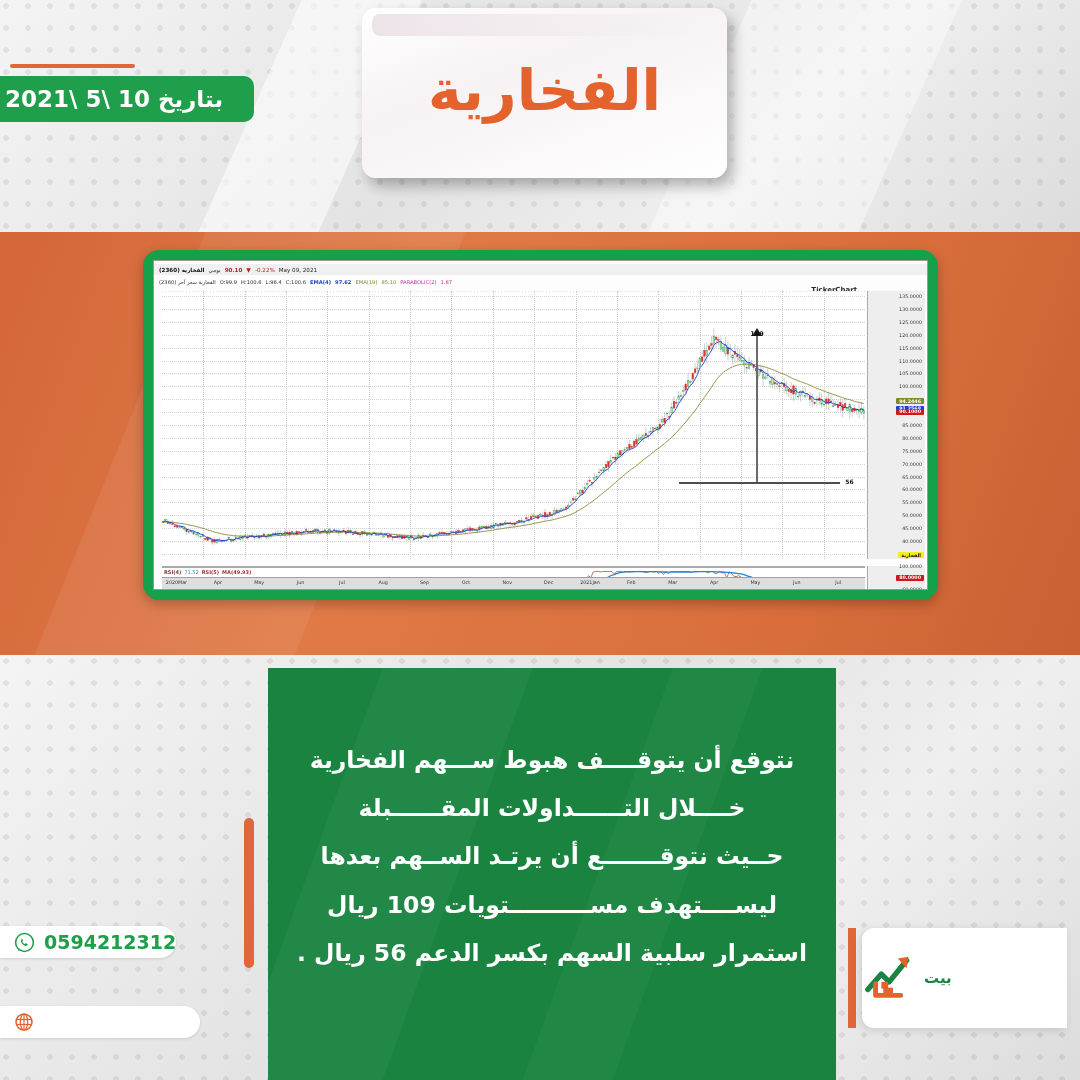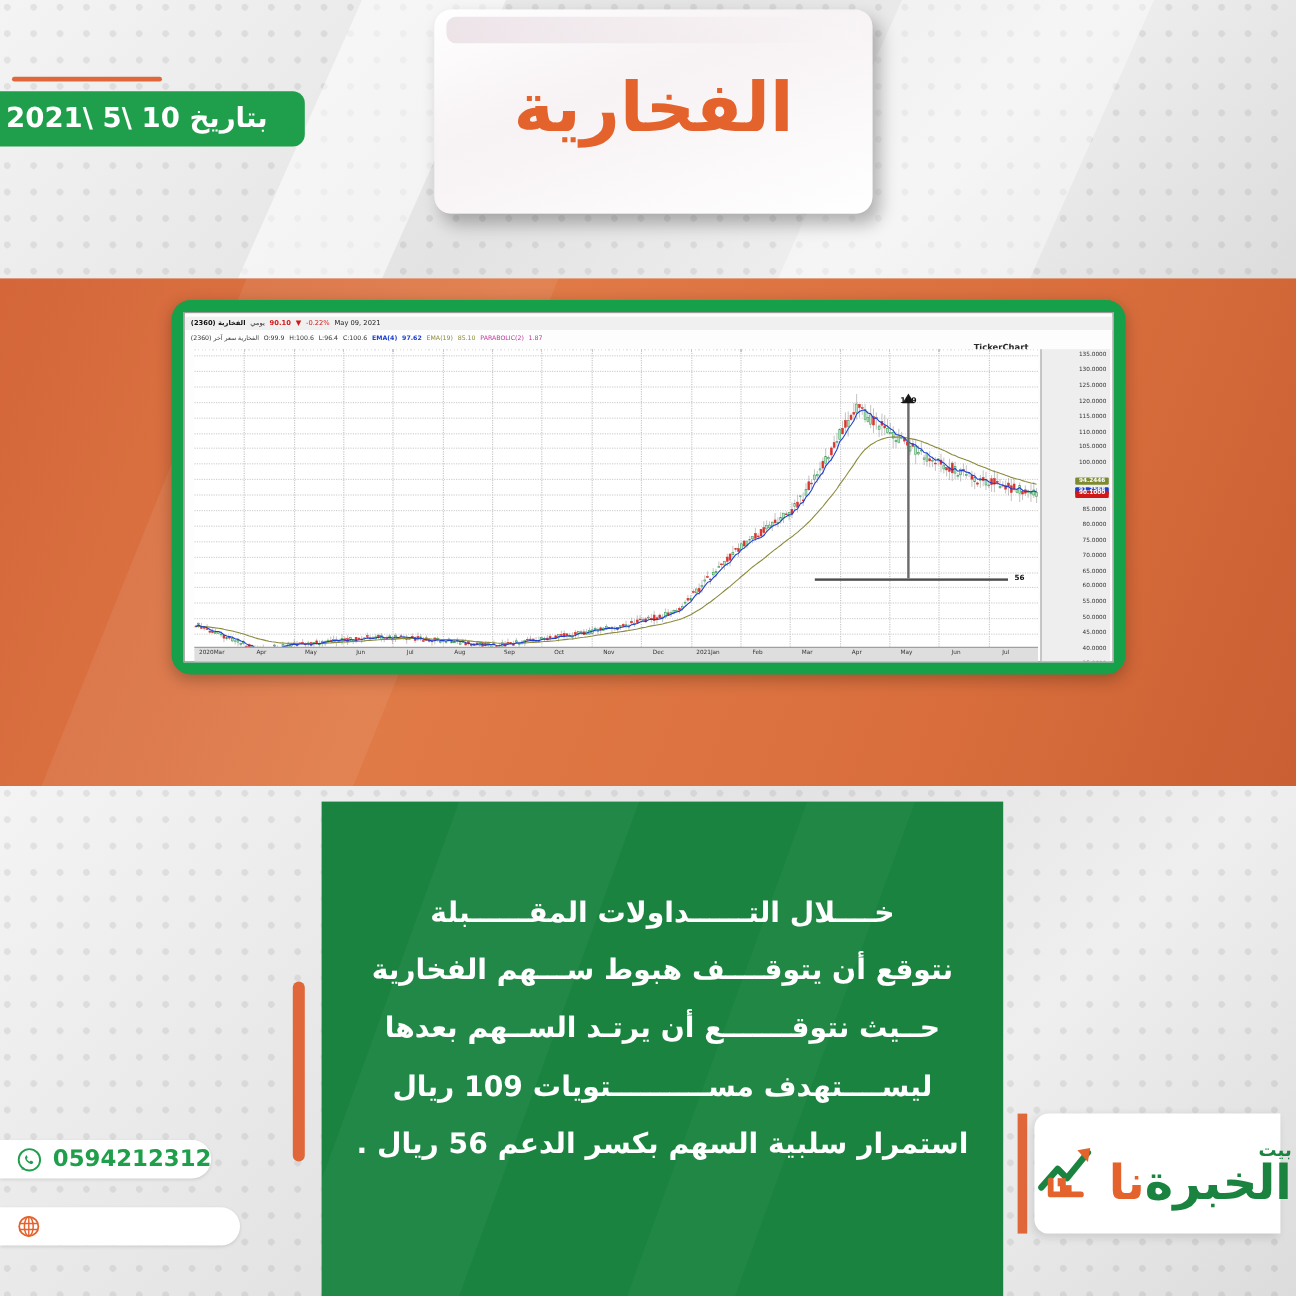--- a/index.html
+++ b/index.html
@@ -69,21 +69,21 @@
   #date-badge {
     position: absolute; left: -14px; top: 76px; width: 268px; height: 46px;
     background: #1f9e4b; border-radius: 0 10px 10px 0;
     color: #fff; font-size: 23px; font-weight: bold;
     direction: rtl; display: flex; align-items: center; justify-content: center;
     padding-right: 12px;
   }
 
   
   #chart-frame {
-    position: absolute; left: 143px; top: 250px; width: 795px; height: 312px;
+    position: absolute; left: 143px; top: 250px; width: 795px; height: 350px;
     background: #17a04a; border-radius: 16px; padding: 10px;
     box-shadow: 0 4px 12px rgba(0,0,0,0.25);
   }
   #chart-inner {
     position: relative; width: 100%; height: 100%;
     background: #fdfdfd; border: 1px solid #9a9a9a; overflow: hidden;
   }
 
   
   .ct-row {
@@ -204,21 +204,21 @@
   }
 
   
   .pill {
     position: absolute; height: 32px; background: #ffffff;
     border-radius: 0 16px 16px 0; display: flex; align-items: center;
     gap: 9px; padding: 0 20px 0 14px;
     box-shadow: 0 1px 3px rgba(0,0,0,0.13);
     font-size: 19px; font-weight: bold;
   }
-  #pill-phone { left: 0; top: 950px; width: 176px; color: #1f9e4b; }
+  #pill-phone { left: 0; top: 926px; width: 176px; color: #1f9e4b; }
   #pill-site  { left: 0; top: 1006px; width: 200px; color: #e4622c; font-size: 16.5px; }
   .pill-ico { flex: 0 0 auto; display: flex; align-items: center; }
 
   
   #logo-card {
     position: absolute; left: 862px; top: 928px; width: 205px; height: 100px;
     background: #ffffff; border-radius: 12px 0 0 12px;
     display: flex; align-items: center; 
     box-shadow: -2px 2px 8px rgba(0,0,0,0.12);
   }
@@ -1004,22 +1004,22 @@
         <div class="date-tick" style="left: 676.121px;">Jul</div>
       </div>
   </div>
 </div>
 
 <div id="accent-bar"></div>
 <div id="text-panel">
   <div class="tp-sheen"></div>
   <div class="tp-sheen2"></div>
   <div id="body-lines">
+      <div class="bl">نتوقع أن يتوقــــف هبوط ســـهم الفخارية</div>
       <div class="bl">خــــلال التــــــداولات المقــــــبلة</div>
-      <div class="bl">نتوقع أن يتوقــــف هبوط ســـهم الفخارية</div>
       <div class="bl">حــيث نتوقـــــــع أن يرتـد الســهم بعدها</div>
       <div class="bl">ليســــتهدف مســــــــــتويات 109 ريال</div>
       <div class="bl">استمرار سلبية السهم بكسر الدعم 56 ريال .</div>
     </div>
 </div>
 
 <div class="pill" id="pill-phone">
   <span class="pill-ico">
     <svg width="21" height="21" viewBox="0 0 24 24">
       <circle cx="12" cy="12" r="10.2" fill="none" stroke="#1f9e4b" stroke-width="1.8"></circle>
@@ -1048,17 +1048,14 @@
     <svg width="62" height="62" viewBox="0 0 64 64">
       <path d="M6 46 L20 30 L28 38 L46 16" fill="none" stroke="#19833f" stroke-width="5.5" stroke-linecap="round" stroke-linejoin="round"></path>
       <path d="M37 14 L48 12 L46 24 Z" fill="#e4622c"></path>
       <rect x="20" y="38" width="7" height="7" fill="#e4622c"></rect>
       <path d="M14 52 L14 40 M14 52 L40 52" fill="none" stroke="#e4622c" stroke-width="5" stroke-linecap="round"></path>
       <rect x="22" y="44" width="10" height="8" fill="#e4622c"></rect>
     </svg>
   </span>
   <span id="logo-text">
     <span id="logo-small">بيت</span><br>
-    <span id="logo-big">
-      <span>الخبرة</span><span class="acc">نا</span>
-    </span>
   </span>
 </div>
 
 </body></html>

